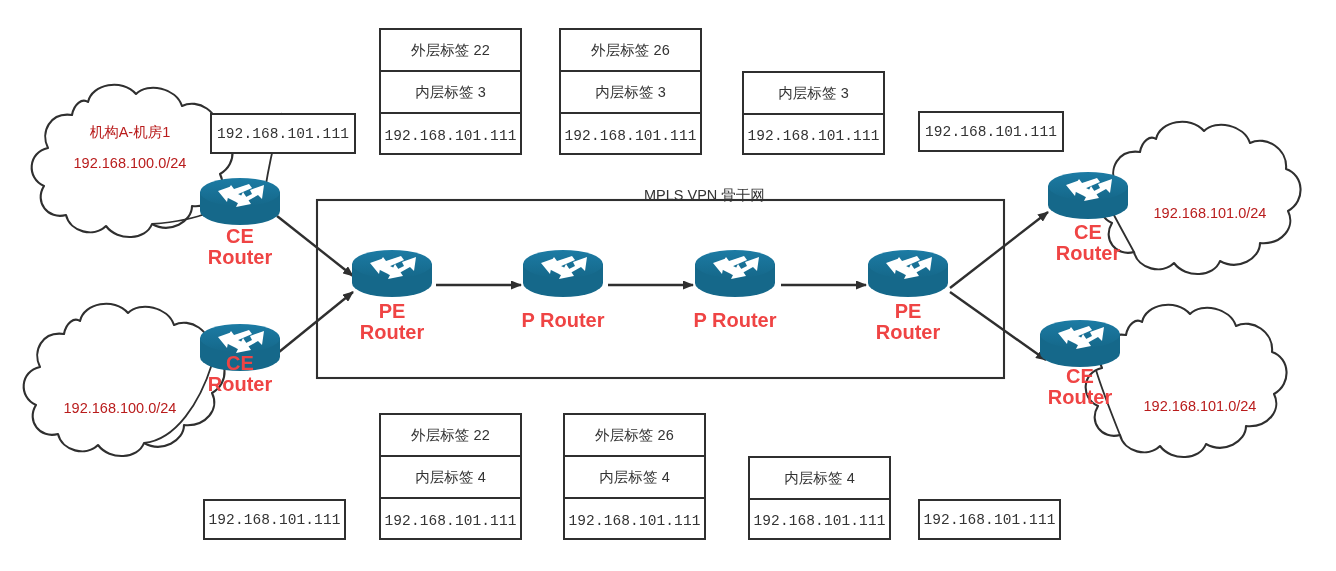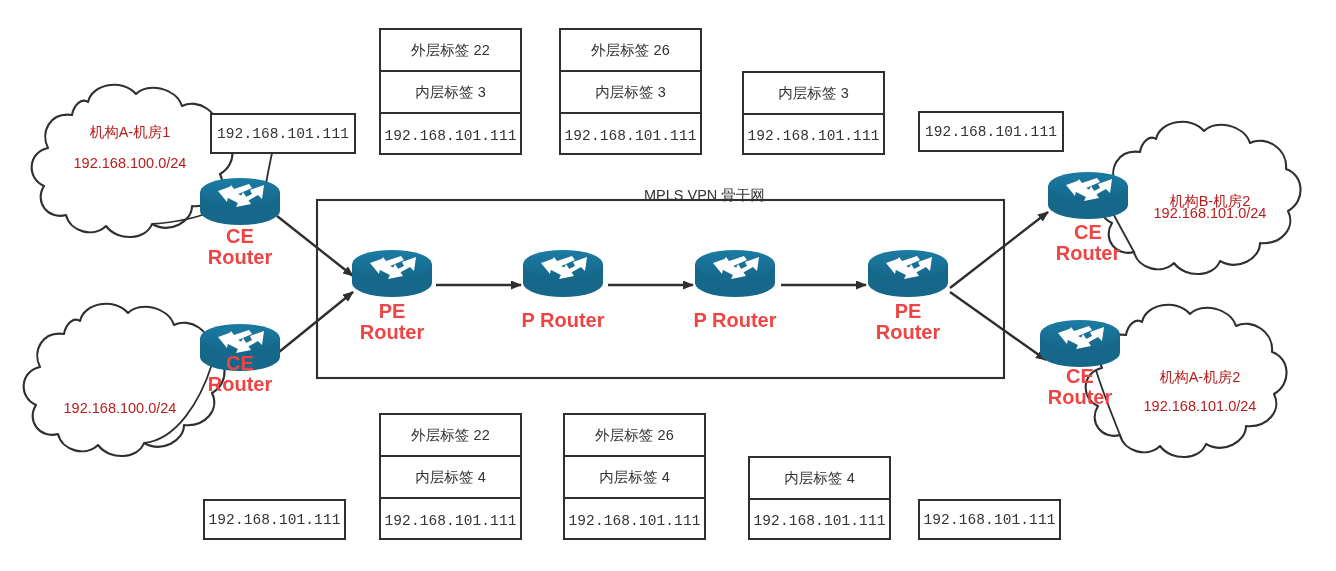--- a/index.html
+++ b/index.html
@@ -259,24 +259,22 @@
     </g>
   </svg>
 
   <div class="backbone-title" style="left:600px; top:186px;margin-left:44px;">MPLS VPN 骨干网</div>
 
   <div class="cloud-text" style="left:20px; top:123px; width:220px;">机构A-机房1</div>
   <div class="cloud-text" style="left:20px; top:155px; width:220px;">192.168.100.0/24</div>
 
   <div class="cloud-text" style="left:10px; top:400px; width:220px;">192.168.100.0/24</div>
 
-  <div class="cloud-text" style="left:1110px; top:192px; width:200px;">机构B-机房2</div>
   <div class="cloud-text" style="left:1110px; top:204px; width:200px; top:205px;">192.168.101.0/24</div>
 
-  <div class="cloud-text" style="left:1100px; top:368px; width:200px;">机构A-机房2</div>
   <div class="cloud-text" style="left:1100px; top:398px; width:200px;">192.168.101.0/24</div>
 
   <div class="dev-label" style="left:180px; top:226px; width:120px;">
     <div>CE</div>
     <div>Router</div>
   </div>
 
   <div class="dev-label" style="left:180px; top:353px; width:120px;">
     <div>CE</div>
     <div>Router</div>

